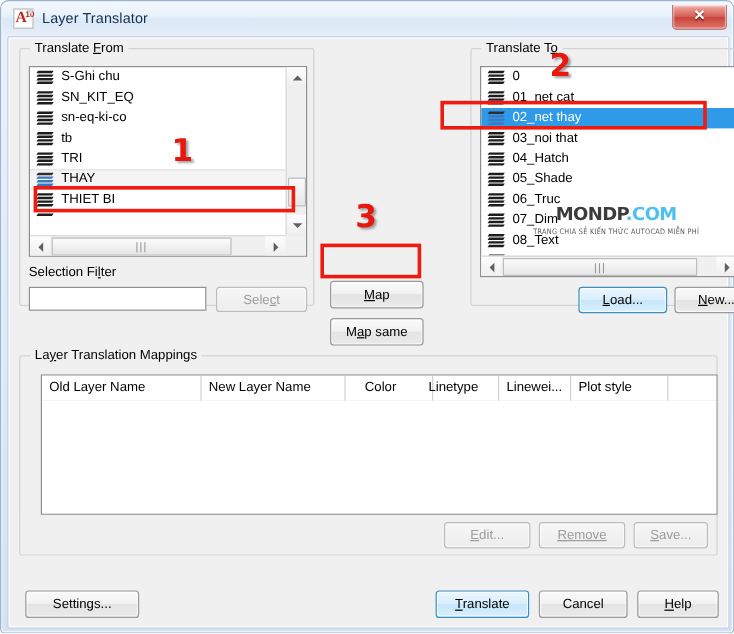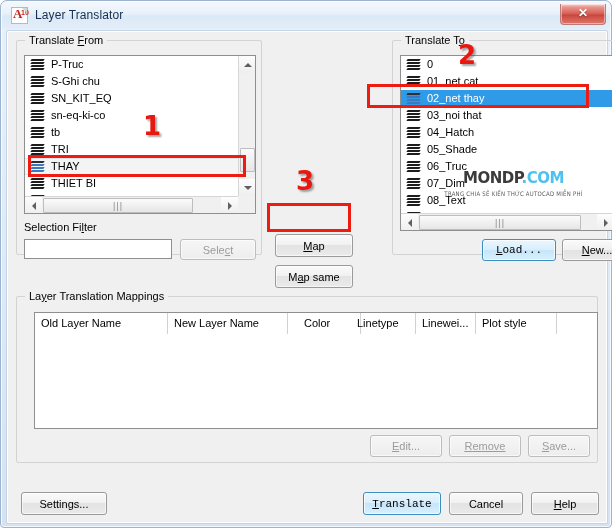--- a/index.html
+++ b/index.html
@@ -269,21 +269,20 @@
   }
   .btn.disabled {
     color: #9c9c9c;
     border-color: #bdbdbd;
     background: linear-gradient(to bottom, #f6f6f6, #ededed);
   }
   .btn.default {
     border: 1px solid #3a8fc0;
     background: linear-gradient(to bottom, #eaf6fd 0%, #d9eefb 48%, #c5e5fa 50%, #d9f0fd 100%);
     box-shadow: inset 0 0 0 1px rgba(255,255,255,0.7);
-    font-family: Liberation Mono, monospace;
   }
 
   
   .field {
     position: absolute;
     box-sizing: border-box;
     background: #ffffff;
     border: 1px solid #8e8f8f;
     font-size: 11px;
     font-family: "Liberation Sans", sans-serif;
@@ -395,29 +394,20 @@
 
         <div class="listbox" style="left:7px; top:14px; width:232px; height:159px;">
           <div class="list-inner">
             <div class="litem">
               <span class="lyr">
                   <i></i>
                   <i></i>
                   <i></i>
                   <i></i>
                 </span>
-              <span>P-Truc</span>
-            </div>
-            <div class="litem">
-              <span class="lyr">
-                  <i></i>
-                  <i></i>
-                  <i></i>
-                  <i></i>
-                </span>
               <span>S-Ghi chu</span>
             </div>
             <div class="litem">
               <span class="lyr">
                   <i></i>
                   <i></i>
                   <i></i>
                   <i></i>
                 </span>
               <span>SN_KIT_EQ</span>
@@ -658,21 +648,21 @@
         </button>
       </div>
 
       <div class="wm" style="left:434px; top:136px;">
         <div class="wm-main">
           <span>MONDP</span><span class="dotcom">.COM</span>
         </div>
         <div class="wm-sub">TRANG CHIA SẺ KIẾN THỨC AUTOCAD MIỄN PHÍ</div>
       </div>
 
-      <button class="btn" style="left:14px; top:461px; width:86px; height:23px;">
+      <button class="btn" style="left:14px; top:461px; width:95px; height:23px;">
         <span>Settin</span><span class="u">g</span><span>s...</span>
       </button>
       <button class="btn default" style="left:356px; top:461px; width:78px; height:23px;">
         <span></span><span class="u">T</span><span>ranslate</span>
       </button>
       <button class="btn" style="left:442px; top:461px; width:74px; height:23px;">
         <span>Cancel</span>
       </button>
       <button class="btn" style="left:524px; top:461px; width:68px; height:23px;">
         <span></span><span class="u">H</span><span>elp</span>

